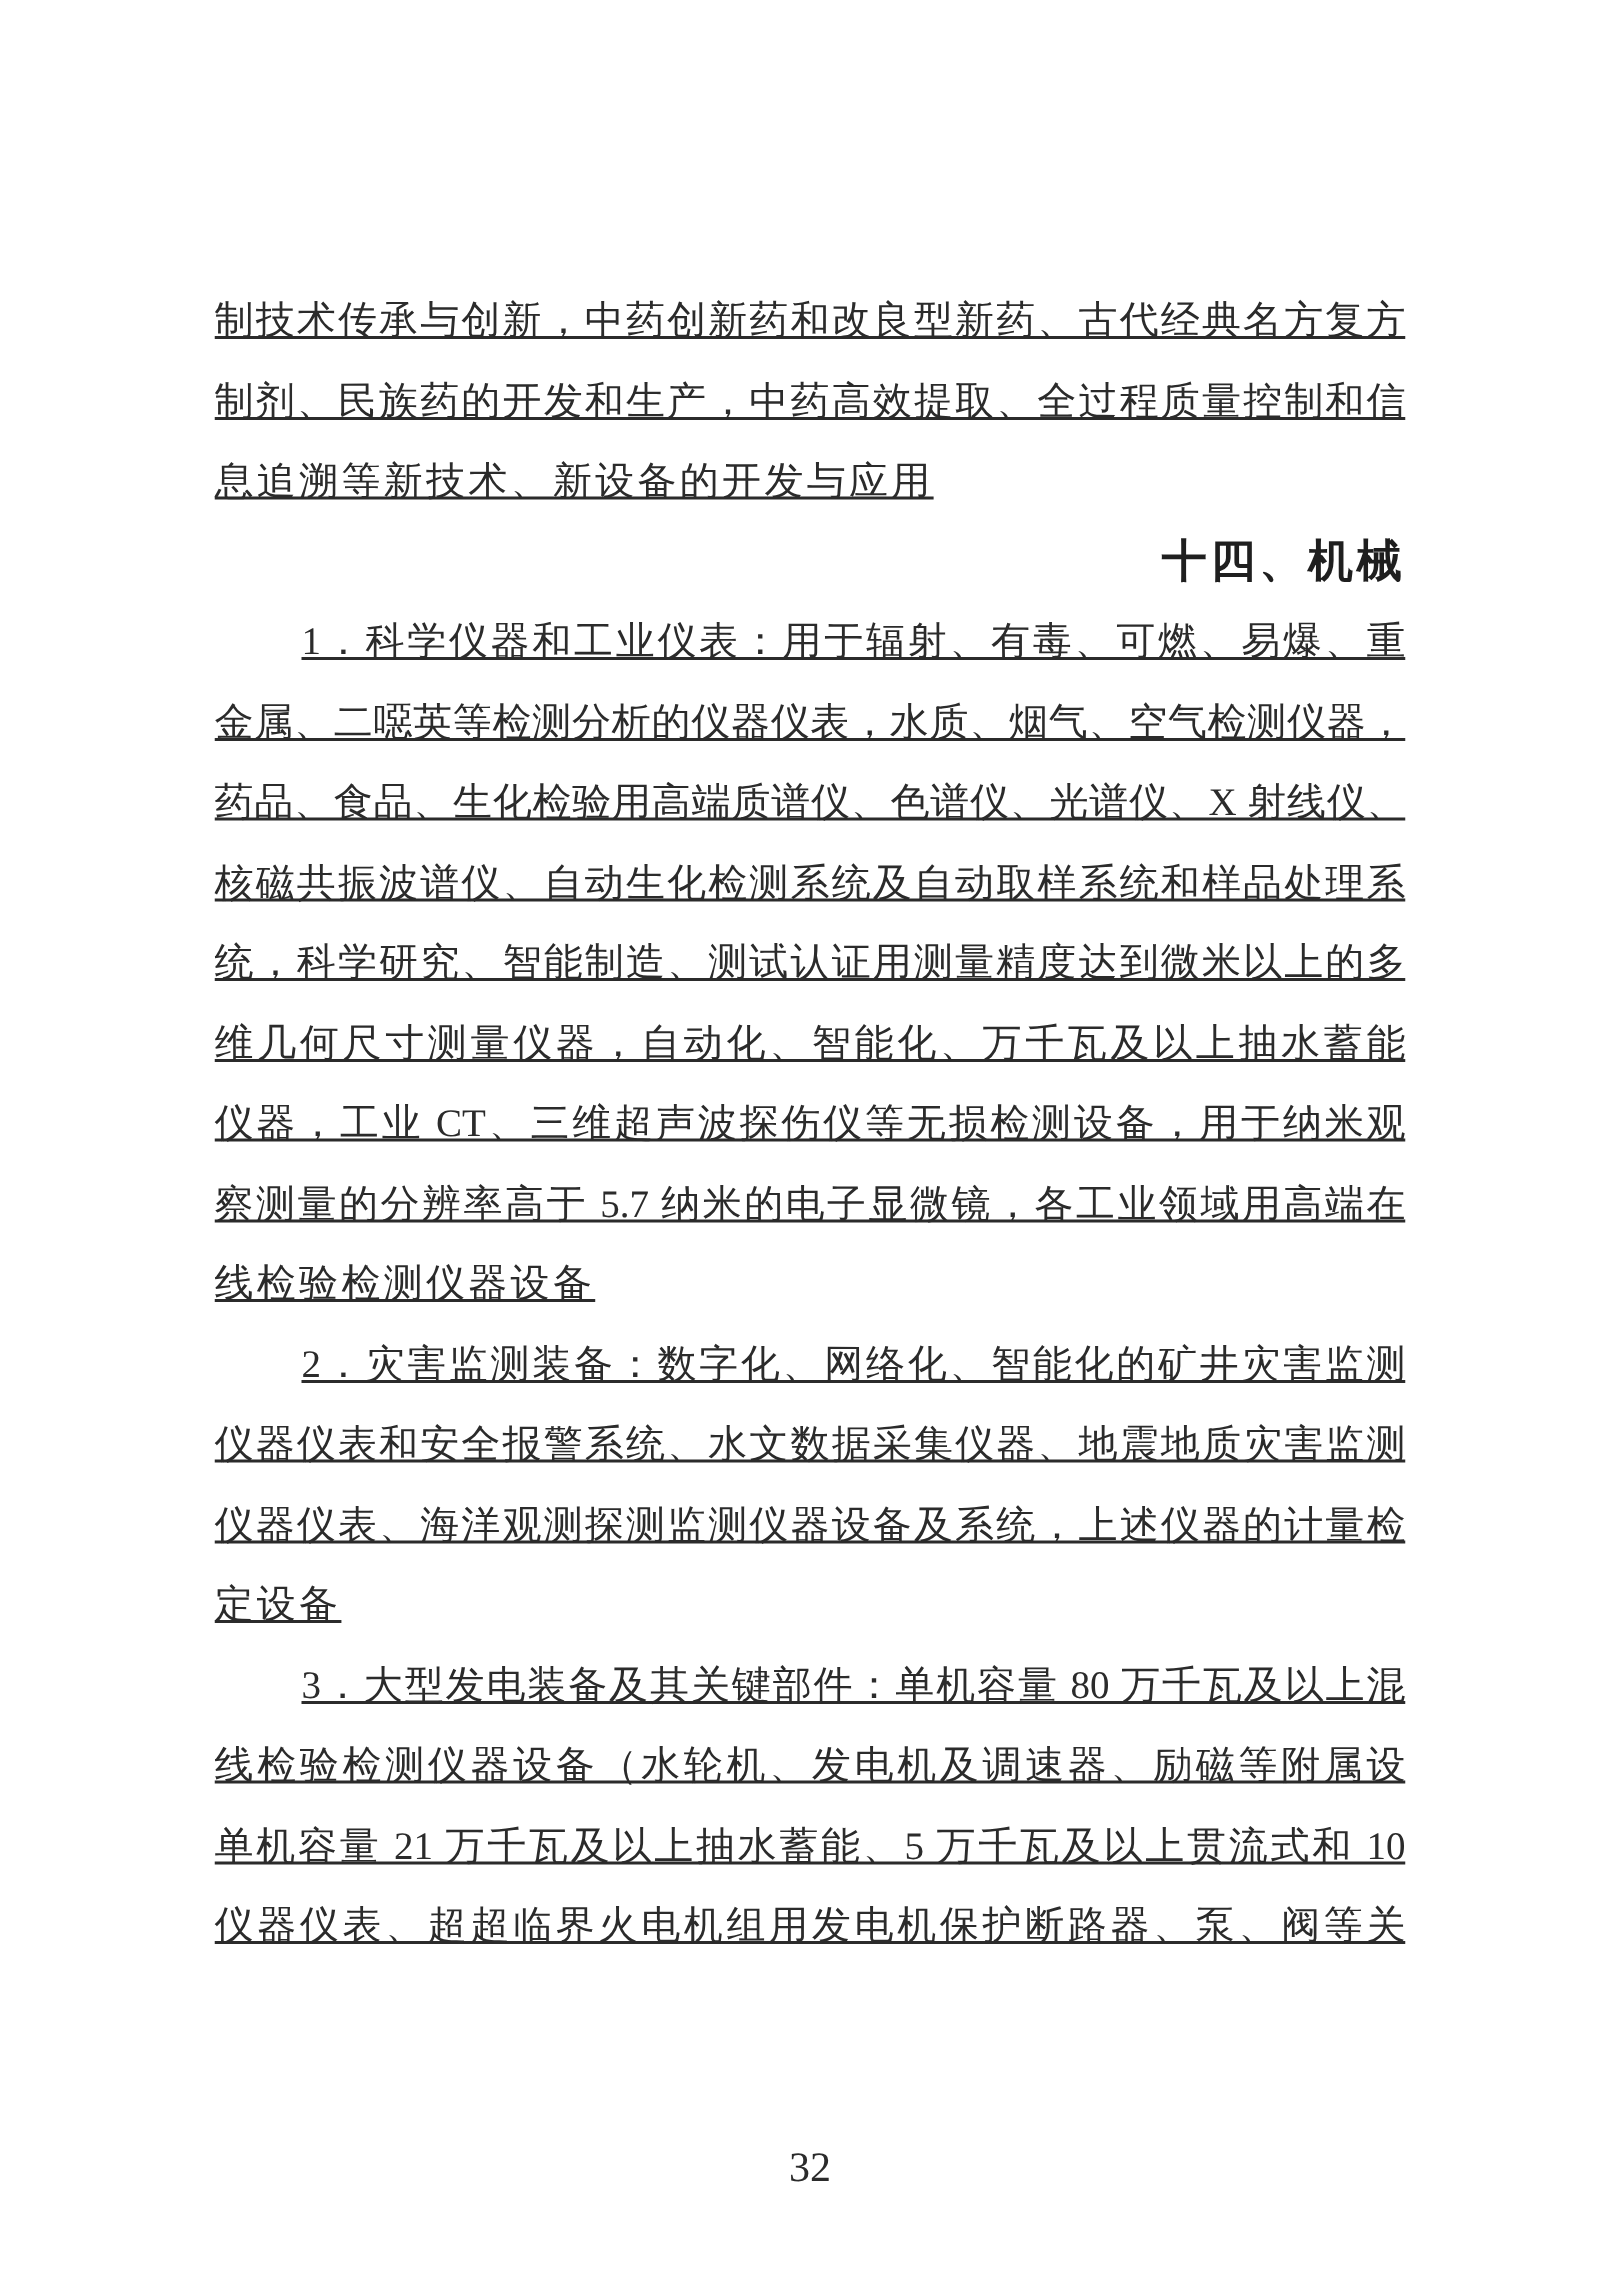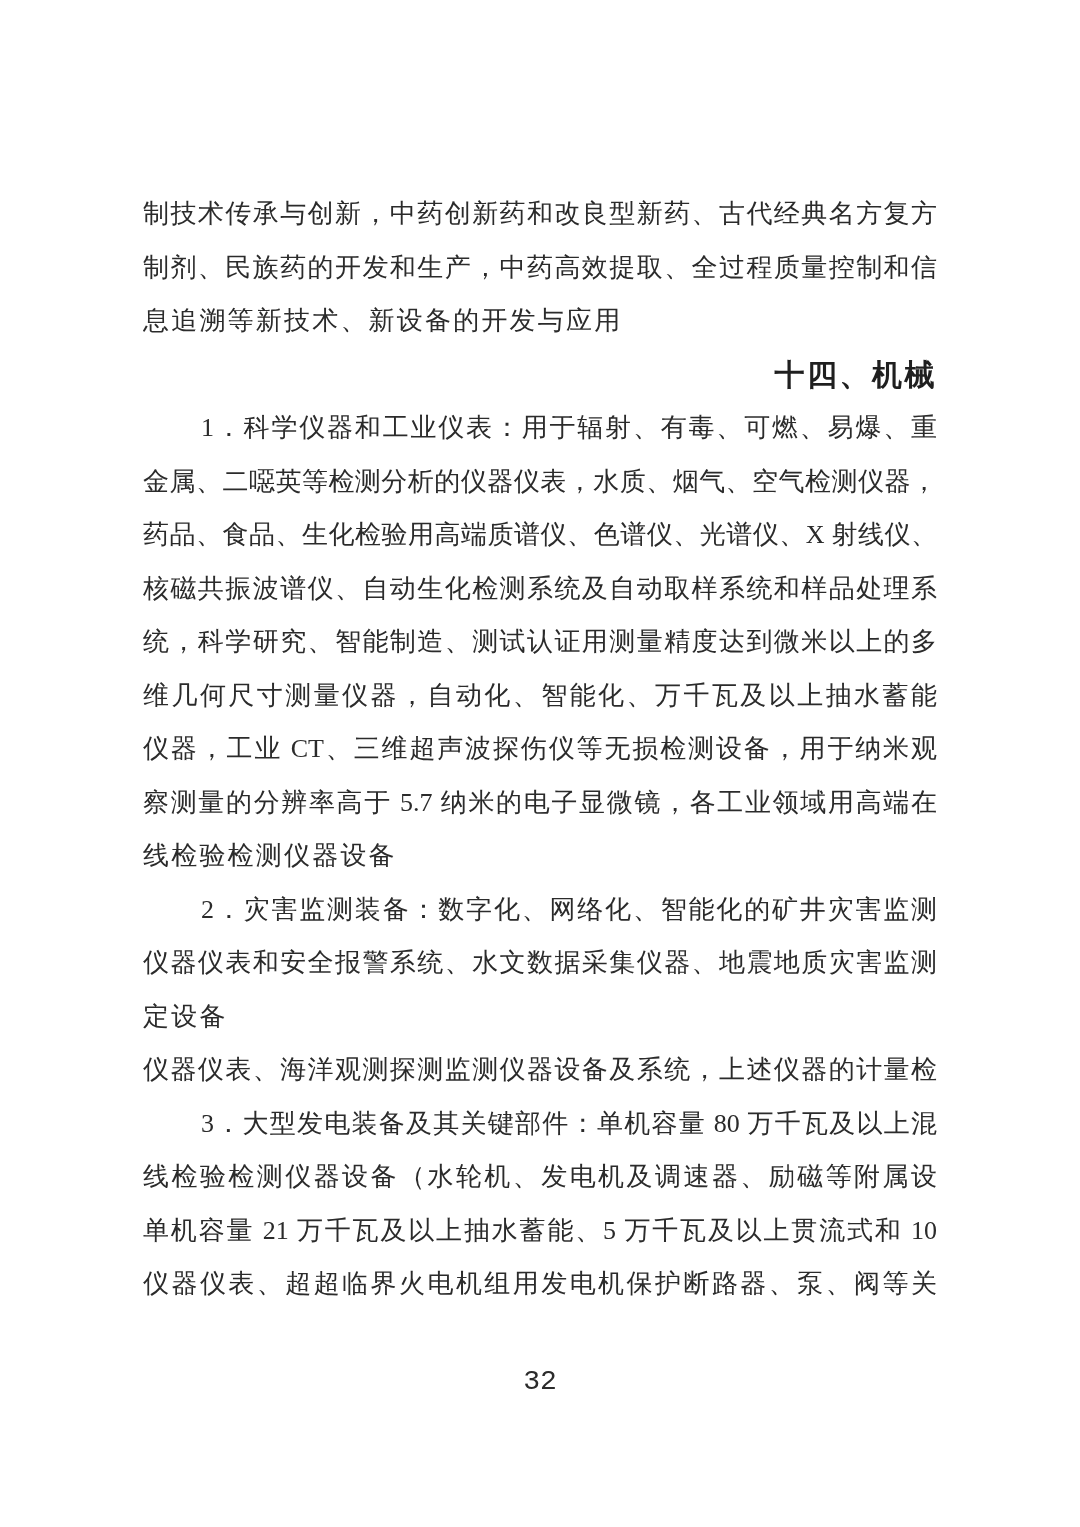--- a/index.html
+++ b/index.html
@@ -23,20 +23,21 @@
   .line {
     font-family: "Liberation Serif", "DejaVu Serif", serif;
     font-size: 26px;
     line-height: 53.5px;
     height: 53.5px;
     color: #2b2b2b;
     text-align: justify;
     text-align-last: justify;
     white-space: normal;
     overflow: hidden;
+    text-decoration: underline;
   }
   .line.short {
     text-align: center;
     text-align-last: left;
     letter-spacing: 2.2px;
   }
   .line.indent {
     text-indent: 58px;
   }
   .heading {
@@ -46,24 +47,24 @@
     line-height: 53.5px;
     height: 53.5px;
     letter-spacing: 2.5px;
     text-indent: 58px;
     color: #1f1f1f;
     text-align: right;
   }
   .footer {
     position: absolute;
     left: 0;
-    top: 1360px;
+    top: 1424px;
     width: 100%;
     text-align: center;
-    font-family: Liberation Mono, monospace;
+    font-family: Liberation Serif, serif;
     font-size: 28px;
     line-height: 44px;
     color: #2b2b2b;
   }
 </style>
 </head>
 <body>
 
 <div class="page">
   <div class="content">
@@ -79,22 +80,22 @@
     <div class="line">药品、食品、生化检验用高端质谱仪、色谱仪、光谱仪、X 射线仪、</div>
     <div class="line">核磁共振波谱仪、自动生化检测系统及自动取样系统和样品处理系</div>
     <div class="line">统，科学研究、智能制造、测试认证用测量精度达到微米以上的多</div>
     <div class="line">维几何尺寸测量仪器，自动化、智能化、万千瓦及以上抽水蓄能</div>
     <div class="line">仪器，工业 CT、三维超声波探伤仪等无损检测设备，用于纳米观</div>
     <div class="line">察测量的分辨率高于 5.7 纳米的电子显微镜，各工业领域用高端在</div>
     <div class="line short">线检验检测仪器设备</div>
 
     <div class="line indent">2．灾害监测装备：数字化、网络化、智能化的矿井灾害监测</div>
     <div class="line">仪器仪表和安全报警系统、水文数据采集仪器、地震地质灾害监测</div>
+    <div class="line">仪器仪表、海洋观测探测监测仪器设备及系统，上述仪器的计量检</div>
     <div class="line short">定设备</div>
-    <div class="line">仪器仪表、海洋观测探测监测仪器设备及系统，上述仪器的计量检</div>
 
     <div class="line indent">3．大型发电装备及其关键部件：单机容量 80 万千瓦及以上混</div>
     <div class="line">线检验检测仪器设备（水轮机、发电机及调速器、励磁等附属设备），</div>
     <div class="line">单机容量 21 万千瓦及以上抽水蓄能、5 万千瓦及以上贯流式和 10</div>
     <div class="line">仪器仪表、超超临界火电机组用发电机保护断路器、泵、阀等关</div>
 
   </div>
 
   <div class="footer">32</div>
 </div>

